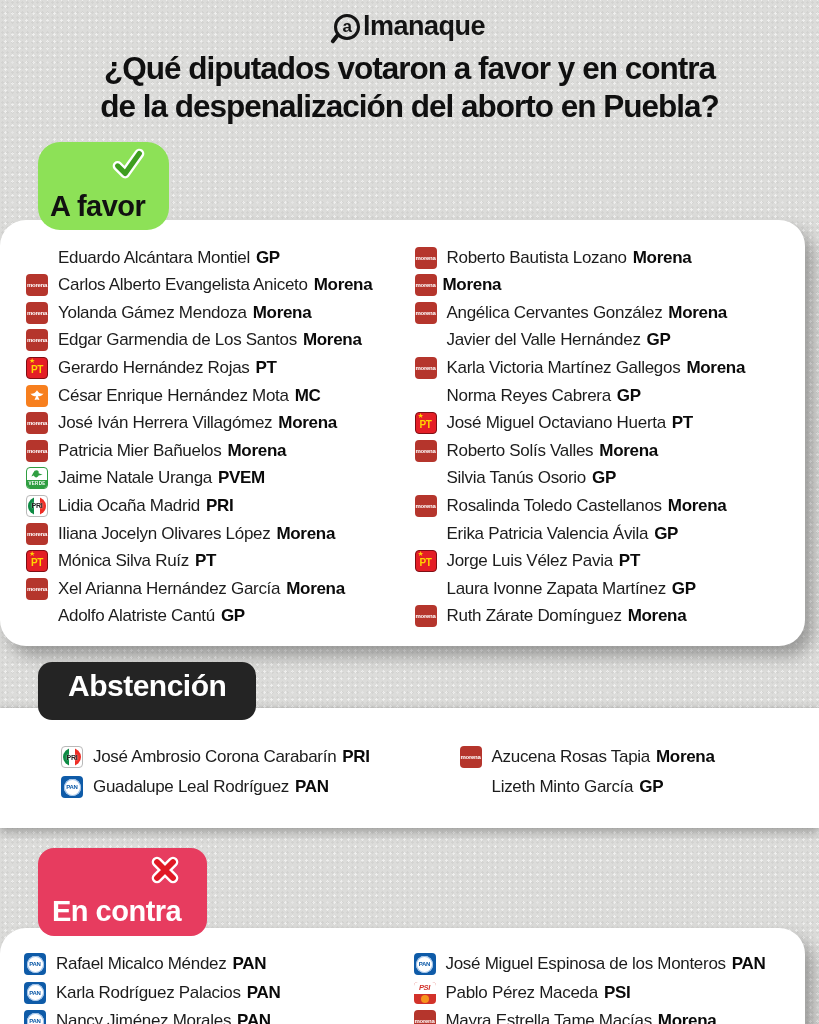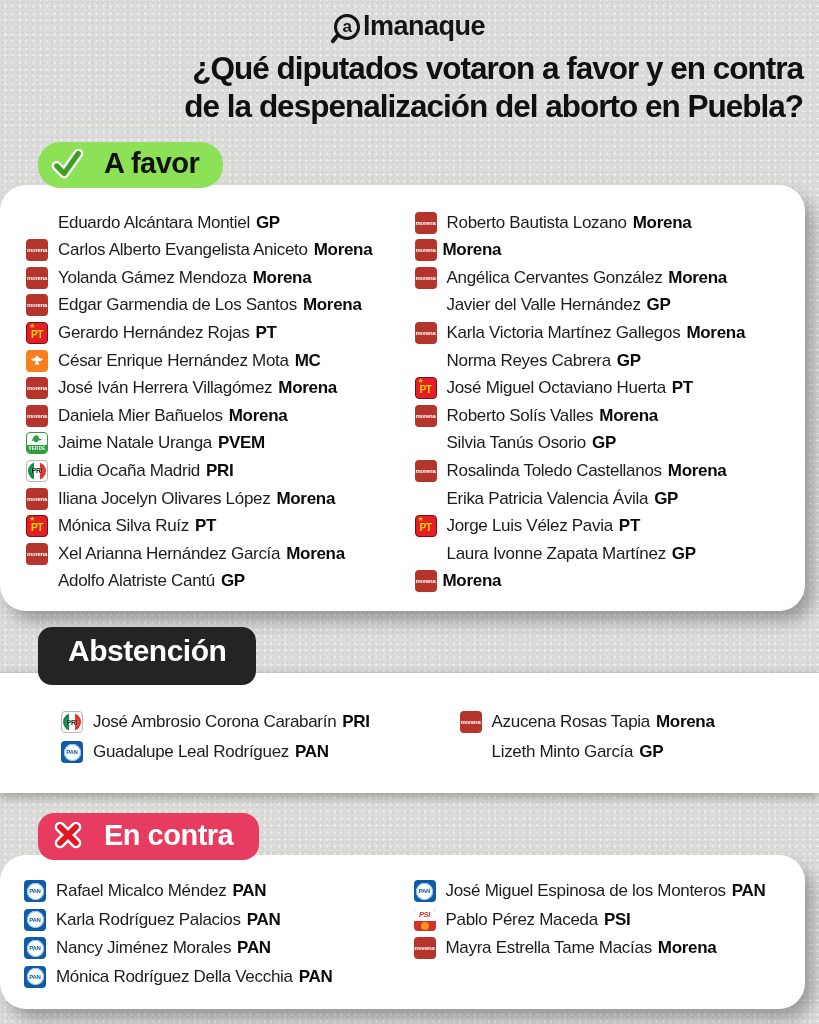--- a/index.html
+++ b/index.html
@@ -17,26 +17,26 @@
   .page{width:819px;height:1024px;position:relative;overflow:hidden;}
 
   
   .logo{display:flex;justify-content:center;align-items:center;gap:3px;
         padding-top:11px;font-weight:700;font-size:27px;letter-spacing:-0.5px;}
   .at-glyph{position:relative;width:26px;height:26px;border:3px solid #141414;border-radius:50%;
             display:flex;align-items:center;justify-content:center;
             font-size:17px;font-weight:700;box-sizing:border-box;}
   .at-glyph::after{content:"";position:absolute;left:-4px;bottom:-7px;width:4px;height:11px;
             background:#141414;border-radius:2px;transform:rotate(38deg);}
-  h1{margin:7px 16px 12px;text-align:right;font-size:31.5px;line-height:1.22;
+  h1{margin:7px 16px 12px;text-align:center;font-size:31.5px;line-height:1.22;
      font-weight:700;letter-spacing:-1px;color:#101010;}
 
   
-  .badge{display:inline-flex;align-items:flex-start;gap:20px;font-weight:700;
-         letter-spacing:-0.5px;position:relative;z-index:3;margin-left:38px;}
+  .badge{display:inline-flex;align-items:flex-end;gap:9px;font-weight:700;
+         letter-spacing:-0.5px;position:relative;z-index:3;margin-left:38px;flex-direction:column;}
   .badge-favor{background:#8DE157;color:#111;font-size:29px;border-radius:22px;
          padding:5px 24px 7px 12px;margin-top:4px;margin-bottom:-10px;}
   .badge-abstain{background:#242424;color:#fff;font-size:30px;border-radius:14px;
          padding:7px 30px 17px;margin-top:16px;margin-bottom:-12px;}
   .badge-contra{background:#E73C5F;color:#fff;font-size:29px;border-radius:16px;
          padding:6px 26px 8px 14px;margin-top:20px;margin-bottom:-8px;}
   .badge svg{display:block;}
 
   
   .card{position:relative;z-index:1;background:#fff;border-radius:26px;margin-right:14px;
@@ -164,21 +164,21 @@
               <span class="picon ic-morena">
                 <span class="lbl">morena</span>
               </span>
               <span class="name">José Iván Herrera Villagómez</span>
               <b class="party">Morena</b>
             </div>
             <div class="row">
               <span class="picon ic-morena">
                 <span class="lbl">morena</span>
               </span>
-              <span class="name">Daniela Mier Bañuelos</span>
+              <span class="name">Patricia Mier Bañuelos</span>
               <b class="party">Morena</b>
             </div>
             <div class="row">
               <span class="picon ic-pvem">
                 <span class="bird">
                   <svg viewBox="0 0 20 12" width="16" height="10">
                     <path d="M7 2 C10 0 13 2 12 5 L17 7 L12 8 C11 11 7 11 6 8 L3 9 L5 5 Z" fill="#2F9E41"></path>
                   </svg>
                 </span>
                 <span class="band">VERDE</span>
@@ -303,20 +303,21 @@
             </div>
             <div class="row">
               <span class="picon spacer"></span>
               <span class="name">Laura Ivonne Zapata Martínez</span>
               <b class="party">GP</b>
             </div>
             <div class="row">
               <span class="picon ic-morena">
                 <span class="lbl">morena</span>
               </span>
+              <span class="name">Ruth Zárate Domínguez</span>
               <b class="party">Morena</b>
             </div>
           </div>
         </div>
     </div>
   </section>
 
   <section>
     <div class="badge badge-abstain">
       <span>Abstención</span>

